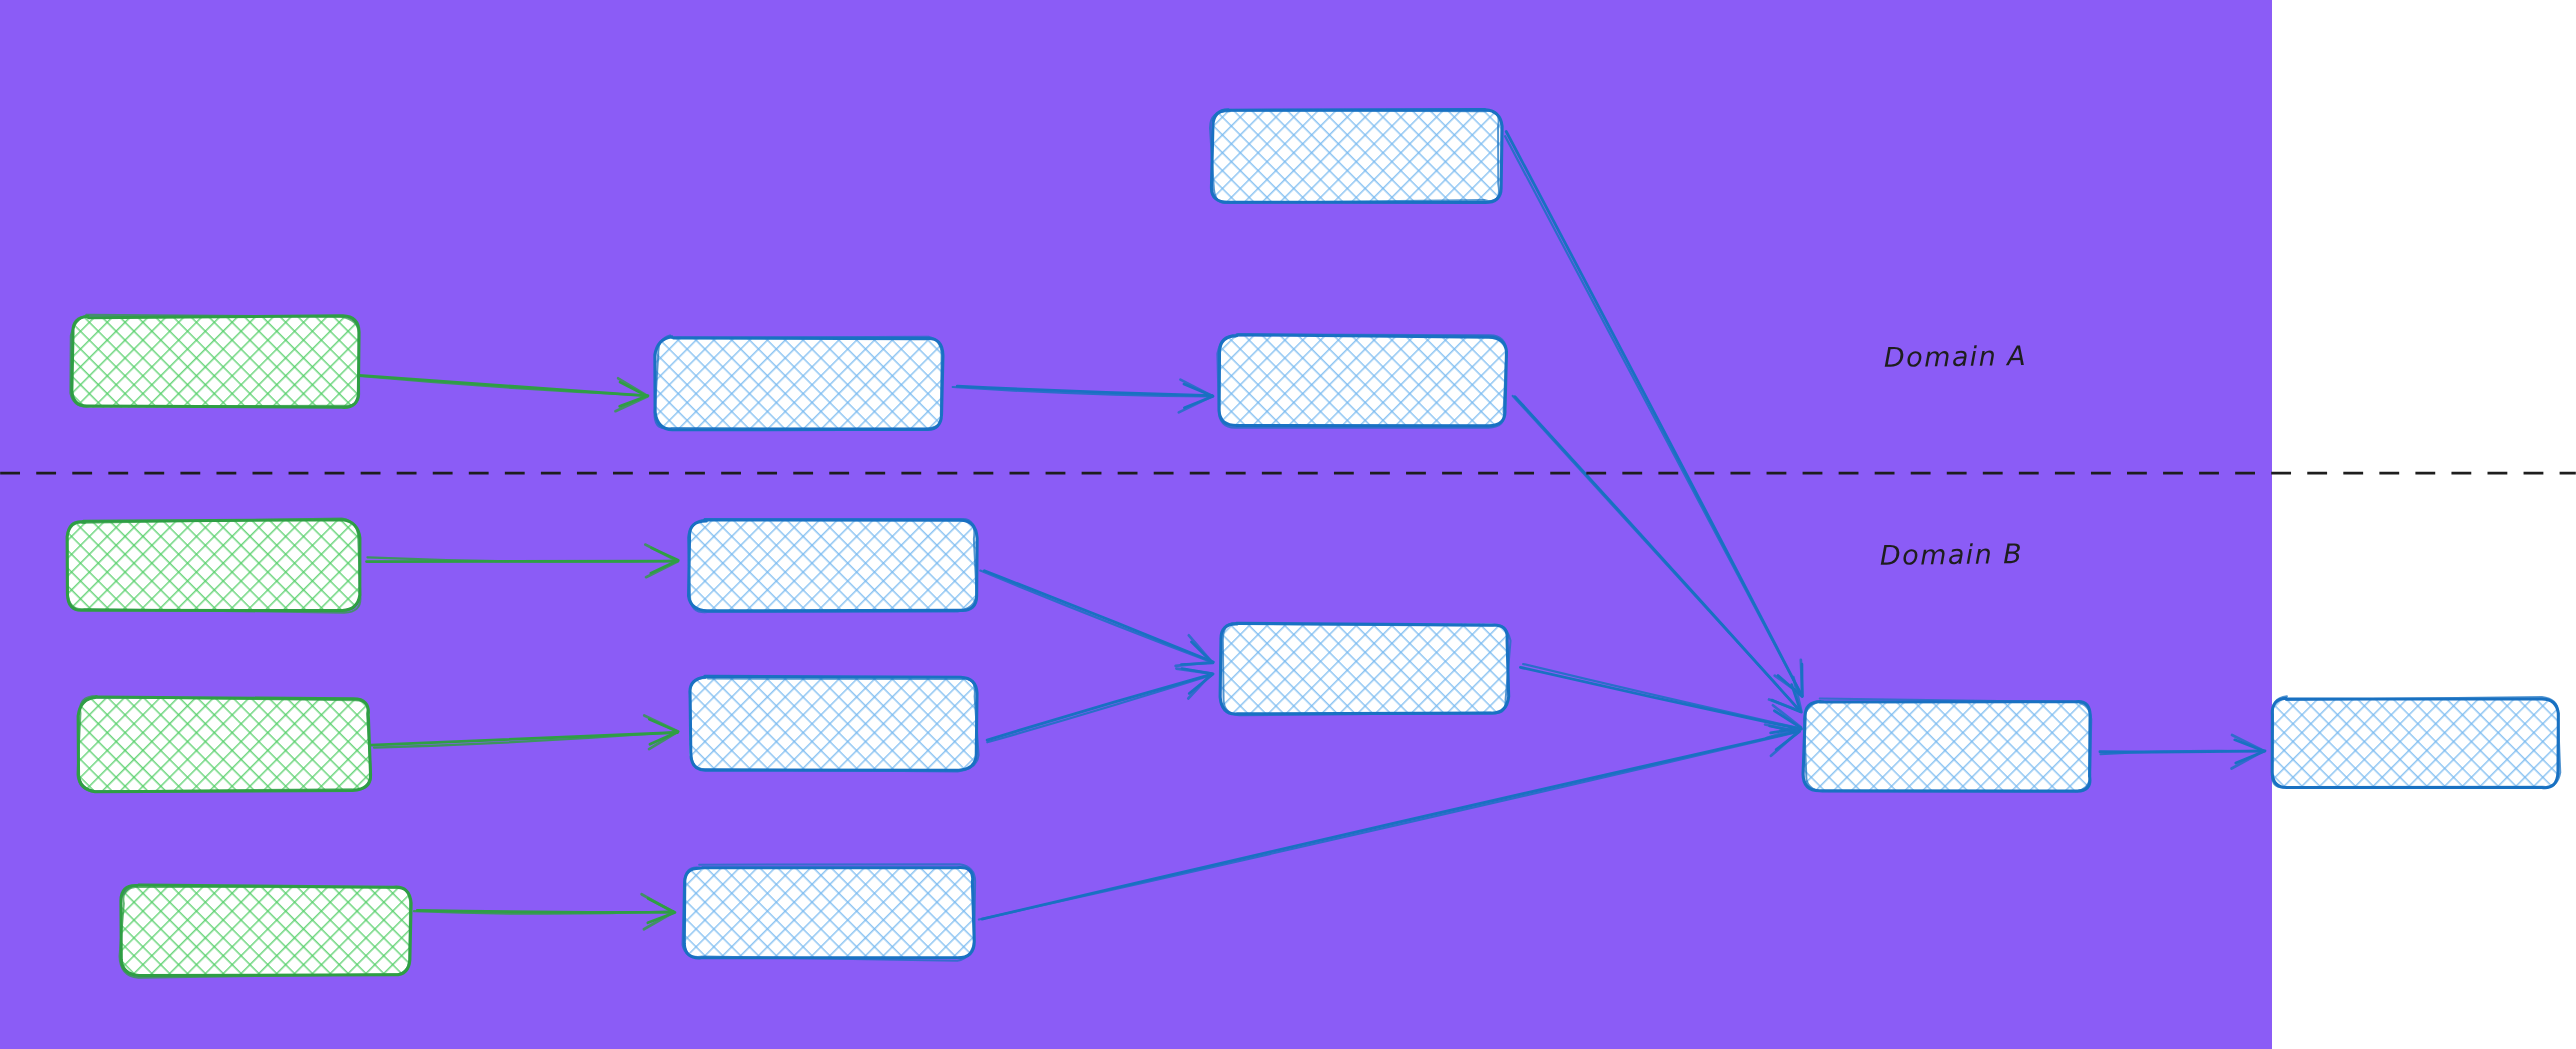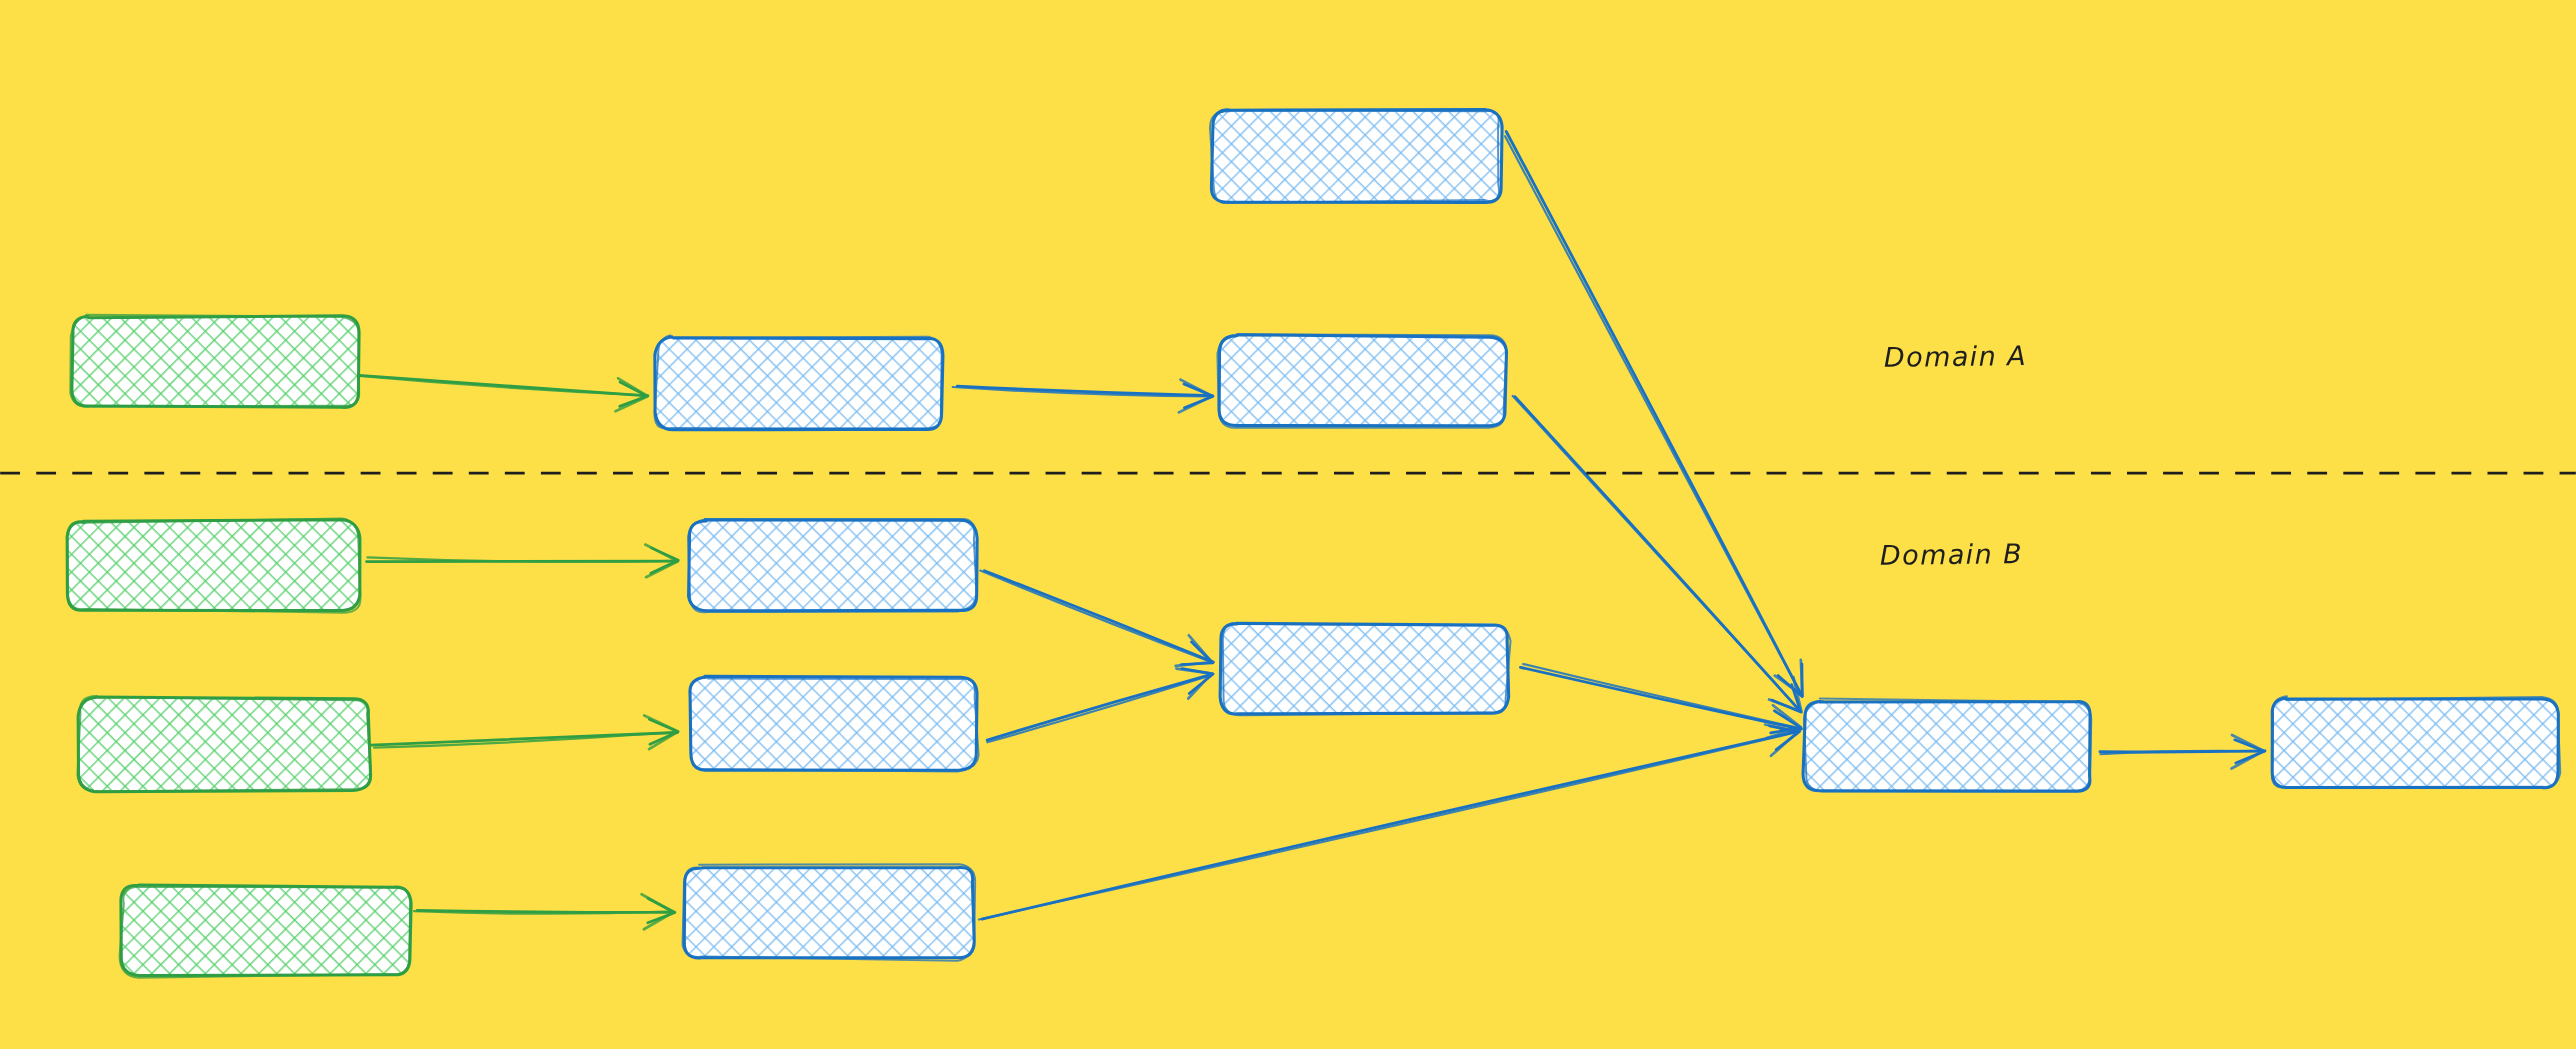--- a/index.html
+++ b/index.html
@@ -9,23 +9,23 @@
     background: #ffffff;
   }
   body {
     width: 2576px;
     height: 1049px;
     overflow: hidden;
     font-family: "DejaVu Sans", sans-serif;
   }
   #canvas-root {
     position: relative;
-    width: 2576px;
+    width: 2272px;
     height: 1049px;
-    background: #fde047;
+    background: #8b5cf6;
   }
   #diagram-svg {
     position: absolute;
     left: 0;
     top: 0;
     width: 2576px;
     height: 1049px;
     display: block;
   }
   .domain-label {

